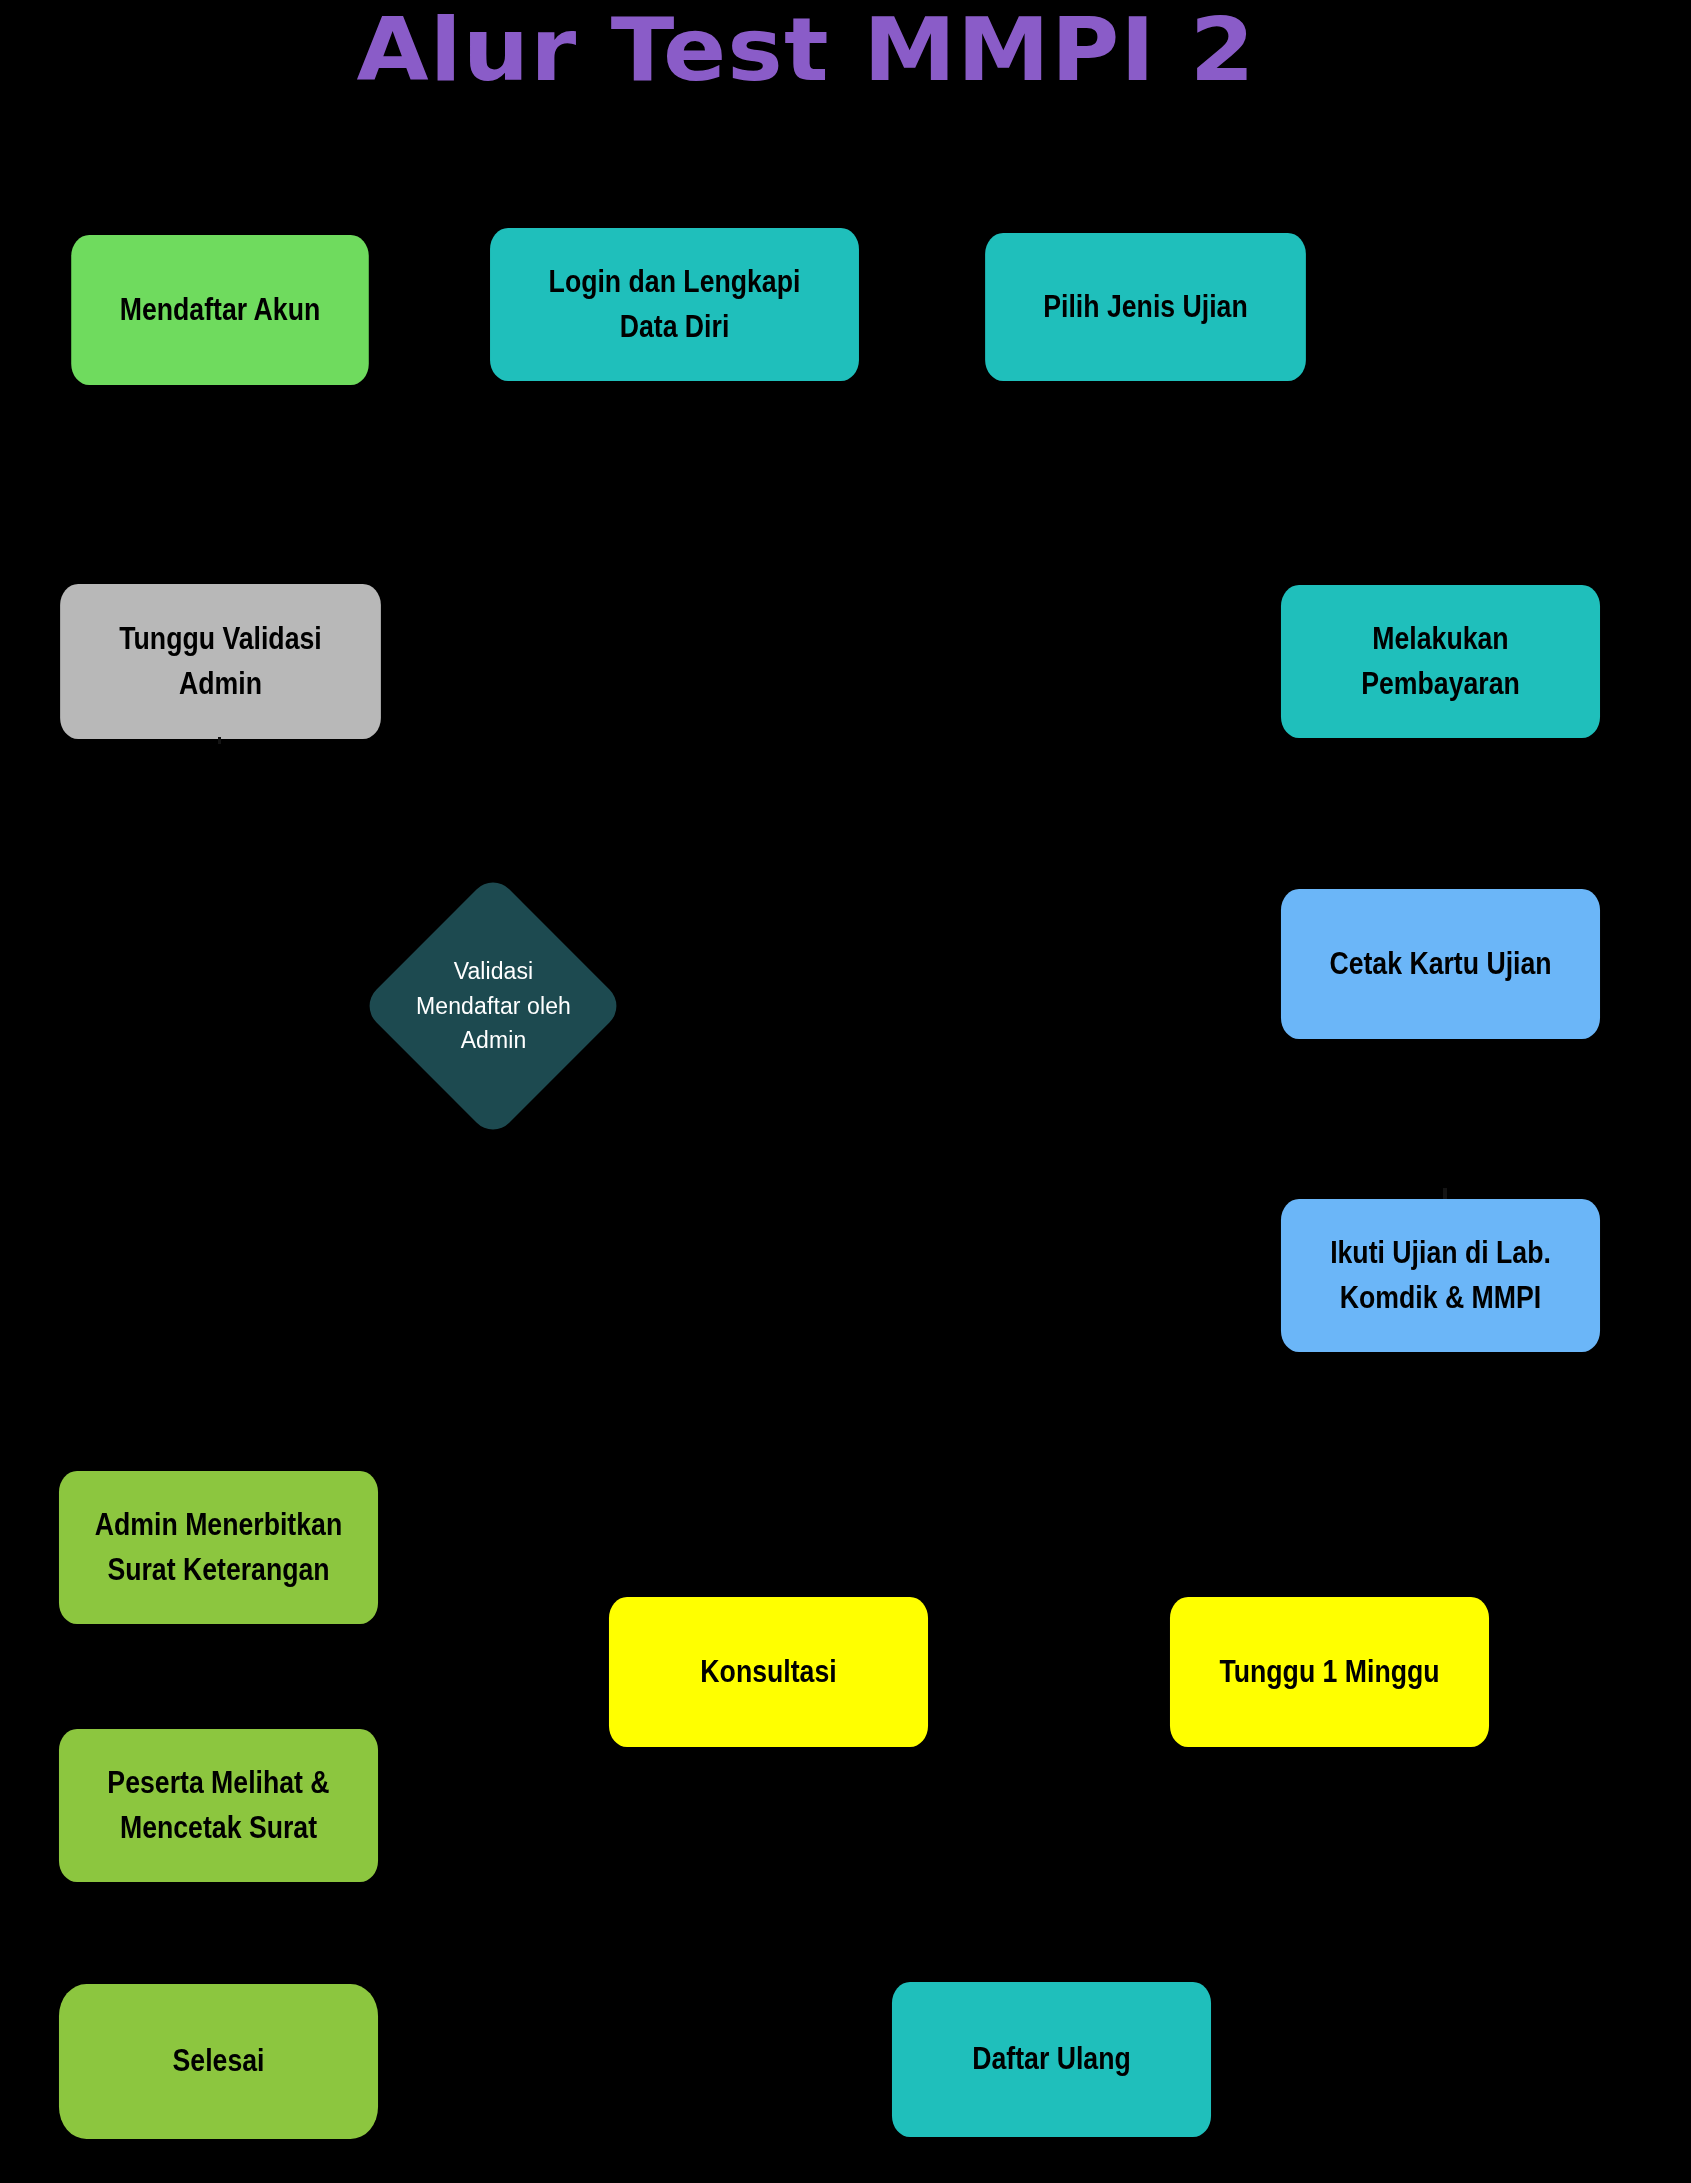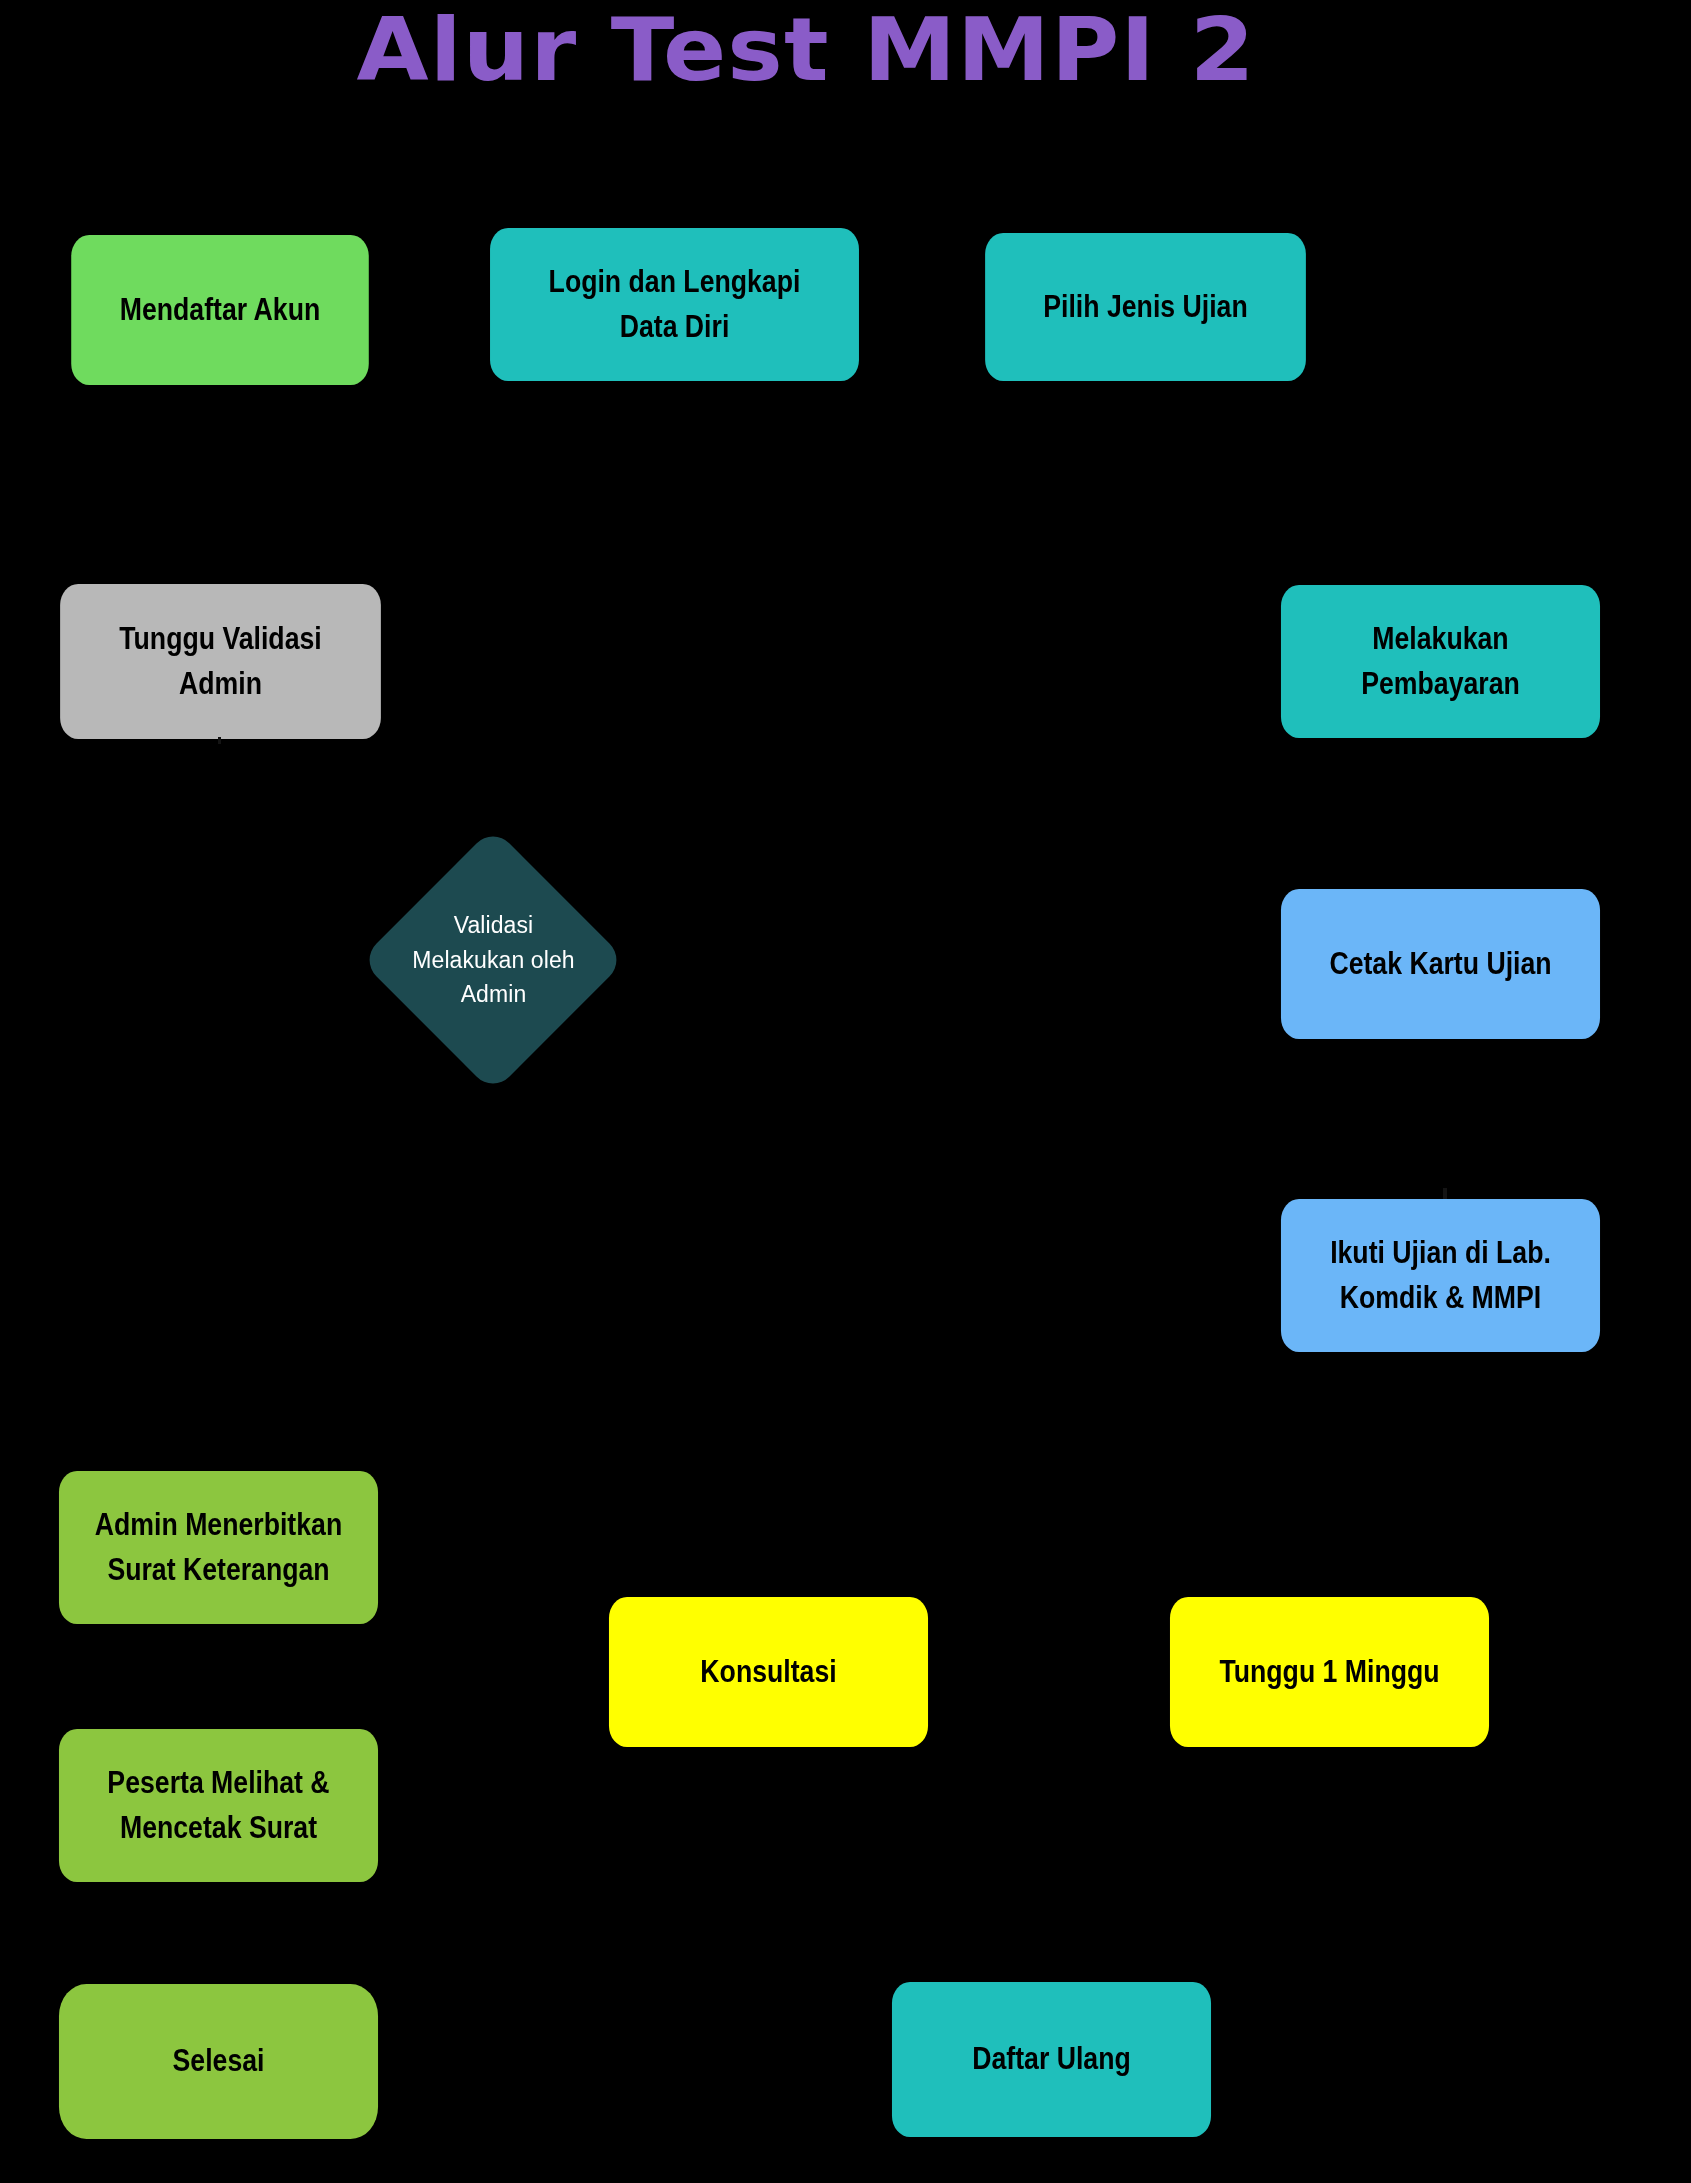--- a/index.html
+++ b/index.html
@@ -90,26 +90,26 @@
   </div>
   <div class="stub" style="left:218px;top:737px;width:3px;height:7px;"></div>
 
   <div class="node rect" style="left:1255px;top:585px;width:371px;height:153px;background:#1fbfbb;font-size:31px;">
     <span class="lbl">
       <span>Melakukan</span><br>
       <span>Pembayaran</span>
     </span>
   </div>
 
-  <div class="diamond-wrap" style="left:399px;top:866px;width:188px;height:188px;">
+  <div class="diamond-wrap" style="left:399px;top:912px;width:188px;height:188px;">
     <div class="diamond-shape" style="background:#1d4a50;"></div>
     <div class="diamond-label" style="width:321px;left:-66px;">
       <span>
         <span>Validasi</span><br>
-        <span>Melakukan oleh</span><br>
+        <span>Mendaftar oleh</span><br>
         <span>Admin</span>
       </span>
     </div>
   </div>
 
   <div class="node rect" style="left:1255px;top:889px;width:371px;height:150px;background:#6bb6f8;font-size:31px;">
     <span class="lbl">Cetak Kartu Ujian</span>
   </div>
 
 

